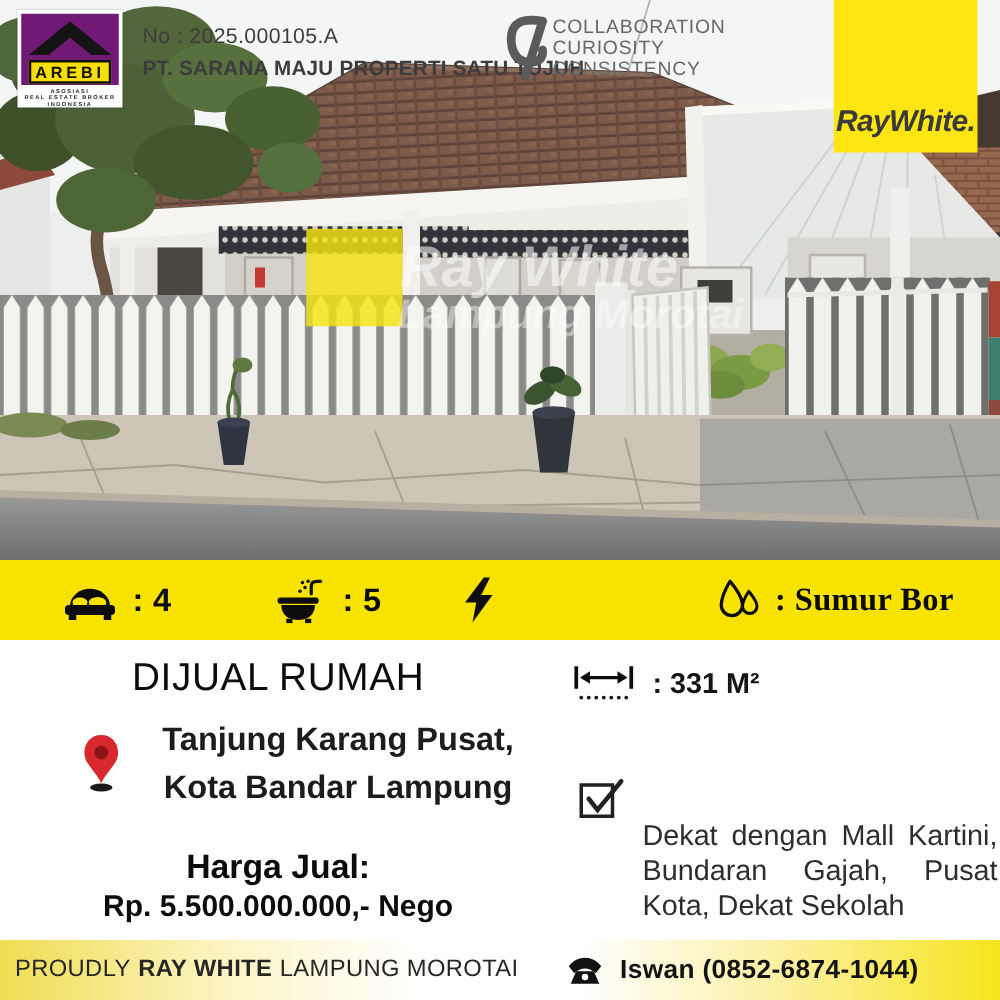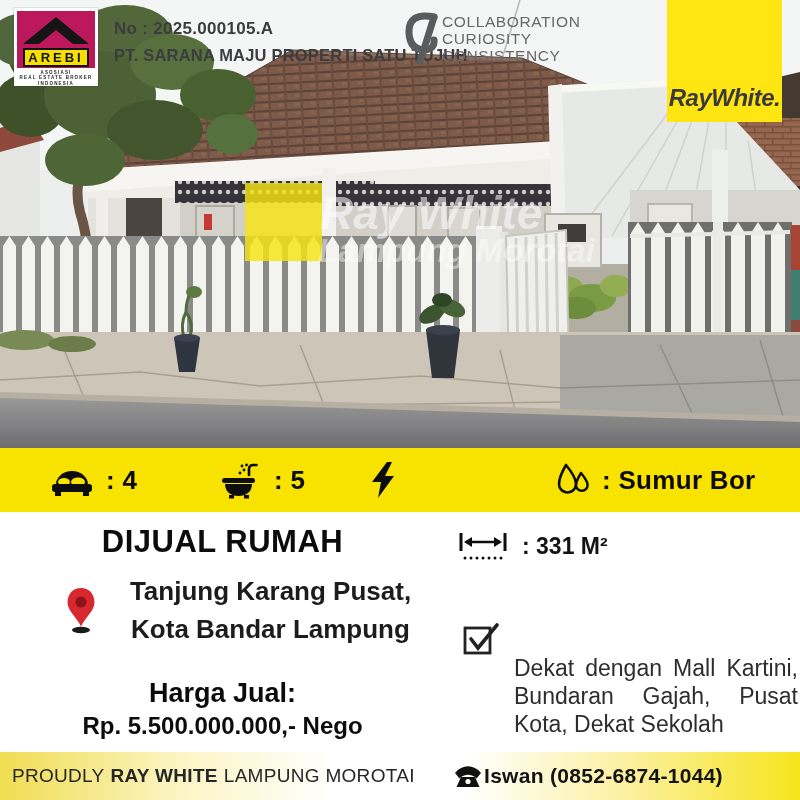--- a/index.html
+++ b/index.html
@@ -6,66 +6,66 @@
   body{font-family:"Liberation Sans","DejaVu Sans",sans-serif;background:#fff;}
   .flyer{position:relative;width:800px;height:800px;overflow:hidden;background:#fff;}
 
   
   .photo{position:absolute;left:0;top:0;width:800px;height:448px;overflow:hidden;background:#eef0f0;}
   .photo svg.scene{position:absolute;left:0;top:0;width:100%;height:100%;}
 
   
   .arebi{position:absolute;left:14px;top:8px;width:84px;height:78px;background:#fff;
          box-shadow:0 0 0 1px rgba(0,0,0,.08);display:flex;flex-direction:column;align-items:center;}
-  .arebi .yellow{width:78px;height:58px;background:#be185d;margin-top:3px;position:relative;display:flex;flex-direction:column;align-items:center;}
+  .arebi .yellow{width:78px;height:58px;background:#701a75;margin-top:3px;position:relative;display:flex;flex-direction:column;align-items:center;}
   .arebi .roofsvg{margin-top:3px;}
   .arebi .name{font-weight:800;font-size:13px;letter-spacing:3px;color:#111;border:2px solid #111;
                padding:0 3px;line-height:15px;margin-top:2px;background:#F6DF00;}
   .arebi .tiny{font-size:4.5px;font-weight:700;letter-spacing:1.2px;color:#222;line-height:5.5px;text-align:center;margin-top:1.5px;}
   .hdr-text{position:absolute;left:114px;top:16px;color:#3c3c3e;}
-  .hdr-text .l1{font-size:17px;font-weight:700;line-height:26px;letter-spacing:.3px;}
+  .hdr-text .l1{font-size:17px;font-weight:400;line-height:26px;letter-spacing:.3px;}
   .hdr-text .l2{font-size:16.5px;font-weight:700;line-height:26px;letter-spacing:.2px;}
   .values{position:absolute;left:398px;top:8px;display:flex;align-items:center;}
   .values .lines{margin-left:4px;color:#68686b;font-size:15.5px;font-weight:500;line-height:17px;letter-spacing:.6px;margin-top:4px;}
   .rw-box{position:absolute;left:667px;top:0;width:115px;height:122px;background:#FFE512;}
   .rw-box .rw-text{position:absolute;left:0;right:0;bottom:10px;text-align:center;
                    font-weight:800;font-style:italic;font-size:24px;color:#3a3a3c;letter-spacing:-.5px;}
   .wm-yellow{position:absolute;left:245px;top:183px;width:77px;height:78px;background:rgba(246,228,20,.82);}
   .wm1{position:absolute;left:320px;top:186px;font-size:46px;font-weight:800;font-style:italic;
        color:rgba(255,255,255,.55);letter-spacing:0;white-space:nowrap;}
   .wm2{position:absolute;left:318px;top:232px;font-size:33px;font-weight:800;font-style:italic;
        color:rgba(255,255,255,.42);white-space:nowrap;}
 
   
   .amenities{position:absolute;left:0;top:448px;width:800px;height:64px;background:#F8E200;}
   .amen-item{position:absolute;top:0;height:64px;display:flex;align-items:center;gap:12px;}
   .amen-item .txt{font-size:26px;font-weight:800;color:#0c0c0c;white-space:nowrap;letter-spacing:.3px;}
-  .amen-bed{left:50px;} .amen-bath{left:218px;} .amen-elec{left:368px;} .amen-water{left:554px;}
+  .amen-bed{left:50px;} .amen-bath{left:218px;} .amen-elec{left:368px;} .amen-water{left:572px;font-family:Liberation Serif, serif;}
 
   
   .details{position:absolute;left:0;top:512px;width:800px;height:240px;background:#fff;color:#111;}
   .title{position:absolute;left:0;top:12px;width:445px;text-align:center;
-         font-size:31px;font-weight:700;letter-spacing:.5px;color:#0c0c0c;}
+         font-size:31px;font-weight:400;letter-spacing:.5px;color:#0c0c0c;}
   .loc{position:absolute;left:30px;top:60px;width:415px;display:flex;align-items:center;justify-content:center;gap:32px;}
   .loc .loc-lines{font-size:26px;font-weight:700;line-height:38px;color:#1c1c1c;text-align:center;}
   .price-label{position:absolute;left:0;top:166px;width:445px;text-align:center;font-size:27px;font-weight:800;color:#0c0c0c;}
   .price-value{position:absolute;left:0;top:200px;width:445px;text-align:center;font-size:24px;font-weight:700;color:#0c0c0c;}
   .sizes{position:absolute;left:458px;top:14px;}
   .size-row{display:flex;align-items:center;gap:14px;margin-bottom:14px;height:40px;}
   .size-row .txt{font-size:23px;font-weight:800;color:#141414;white-space:nowrap;}
   .nearby{position:absolute;left:462px;top:108px;display:flex;align-items:flex-start;gap:14px;}
   .nearby .txt{width:284px;font-size:23px;font-weight:400;line-height:28px;color:#2d2d2d;text-align:justify;margin-top:34px;}
 
   
   .footer{position:absolute;left:0;top:752px;width:800px;height:48px;
           background:linear-gradient(90deg,#F0DD52 0%,#FBF4C2 22%,#FFFFFF 42%,#FFFFFF 58%,#FBF0A2 78%,#F6E41C 100%);}
   .foot-left{position:absolute;left:12px;top:0;height:48px;display:flex;align-items:center;
              font-size:19px;color:#262626;letter-spacing:.3px;white-space:nowrap;}
   .foot-left .b{font-weight:800;margin:0 6px;}
-  .foot-right{position:absolute;left:452px;top:0;height:48px;display:flex;align-items:center;}
+  .foot-right{position:absolute;left:452px;top:0;height:48px;display:flex;align-items:center;gap:12px;}
   .foot-right .txt{font-size:21px;font-weight:800;color:#131313;white-space:nowrap;letter-spacing:.3px;}
 </style>
 </head>
 <body>
 
 <div class="flyer">
 
   <div class="photo">
     <svg class="scene" viewBox="0 0 800 448" preserveAspectRatio="none">
       <defs>

